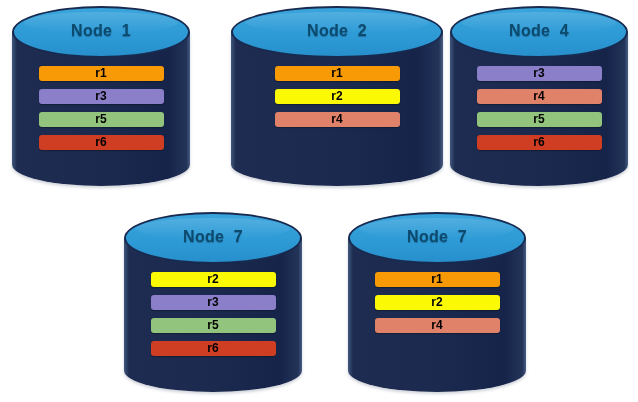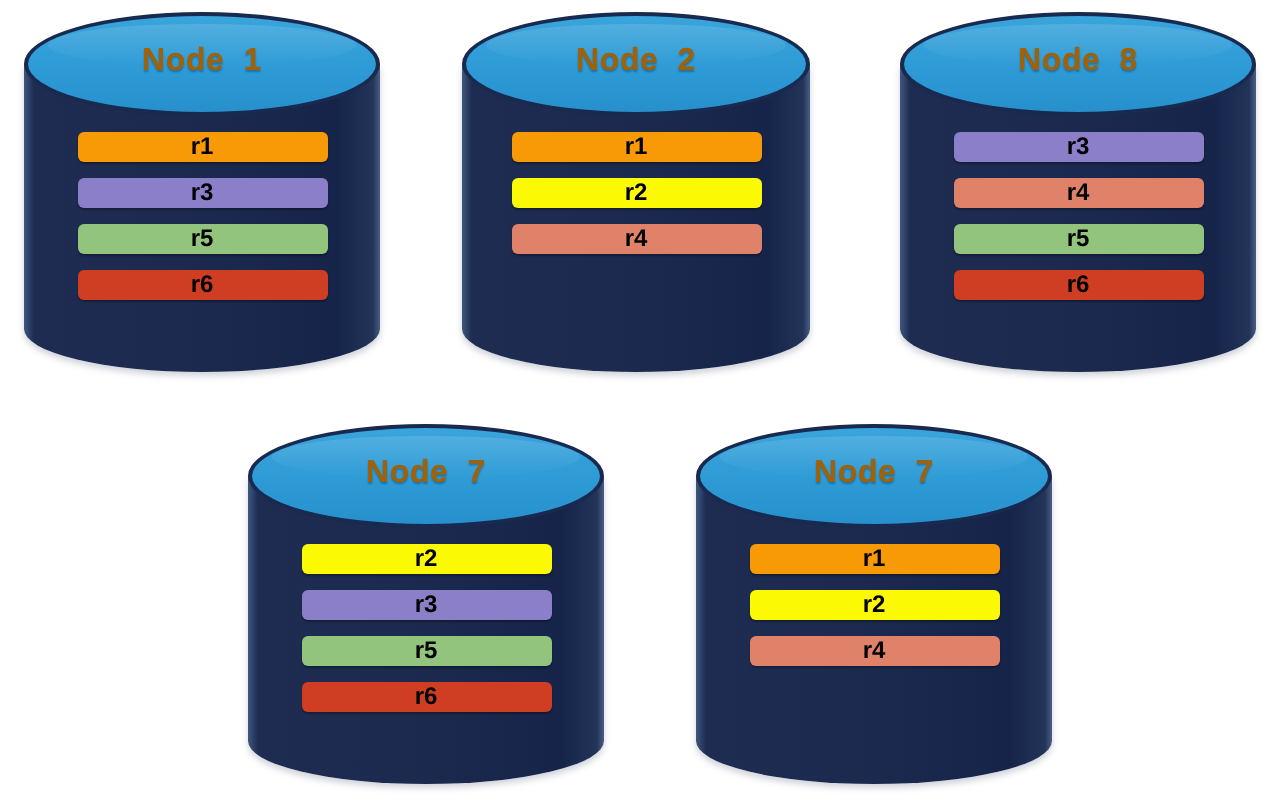--- a/index.html
+++ b/index.html
@@ -63,21 +63,21 @@
     border-radius: 50%;
     background: linear-gradient(to bottom, rgba(255,255,255,0.13), rgba(255,255,255,0));
     pointer-events: none;
   }
 
   .node-label {
     position: absolute;
     left: 0;
     width: 100%;
     text-align: center;
-    color: #a16207;
+    color: #0c4a6e;
     font-weight: bold;
     font-size: 16px;
     letter-spacing: 0.3px;
     white-space: pre;
     text-shadow: 0 1px 1px rgba(10,35,70,0.35);
   }
 
   
   .bars {
     position: absolute;
@@ -127,21 +127,21 @@
           <span class="bar-label">r3</span>
         </div>
         <div class="bar" style="background: rgb(146, 196, 125); width: 125px;">
           <span class="bar-label">r5</span>
         </div>
         <div class="bar" style="background: rgb(207, 62, 34); width: 125px;">
           <span class="bar-label">r6</span>
         </div>
       </div>
     </div>
-    <div class="node" style="left: 231px; top: 6px; width: 174px; height: 180px;">
+    <div class="node" style="left: 231px; top: 6px; width: 212px; height: 180px;">
       <div class="cyl-body" style="top: 26px; height: 154px;"></div>
       <div class="cyl-top" style="top: 0px; height: 52px;">
         <div class="cyl-top-sheen"></div>
       </div>
       <div class="node-label" style="top: 16px;">Node  2</div>
       <div class="bars" style="top: 60px;">
         <div class="bar" style="background: rgb(247, 154, 6); width: 125px;">
           <span class="bar-label">r1</span>
         </div>
         <div class="bar" style="background: rgb(252, 249, 5); width: 125px;">
@@ -150,21 +150,21 @@
         <div class="bar" style="background: rgb(224, 130, 106); width: 125px;">
           <span class="bar-label">r4</span>
         </div>
       </div>
     </div>
     <div class="node" style="left: 450px; top: 6px; width: 178px; height: 180px;">
       <div class="cyl-body" style="top: 26px; height: 154px;"></div>
       <div class="cyl-top" style="top: 0px; height: 52px;">
         <div class="cyl-top-sheen"></div>
       </div>
-      <div class="node-label" style="top: 16px;">Node  8</div>
+      <div class="node-label" style="top: 16px;">Node  4</div>
       <div class="bars" style="top: 60px;">
         <div class="bar" style="background: rgb(139, 127, 201); width: 125px;">
           <span class="bar-label">r3</span>
         </div>
         <div class="bar" style="background: rgb(224, 130, 106); width: 125px;">
           <span class="bar-label">r4</span>
         </div>
         <div class="bar" style="background: rgb(146, 196, 125); width: 125px;">
           <span class="bar-label">r5</span>
         </div>

